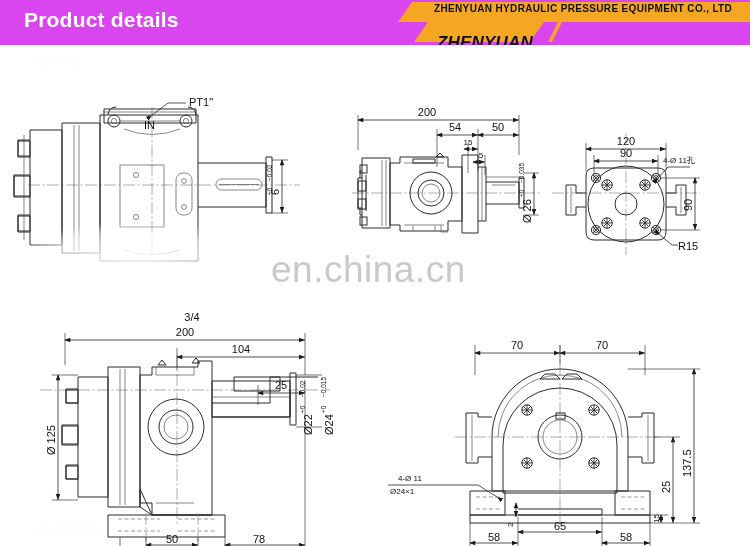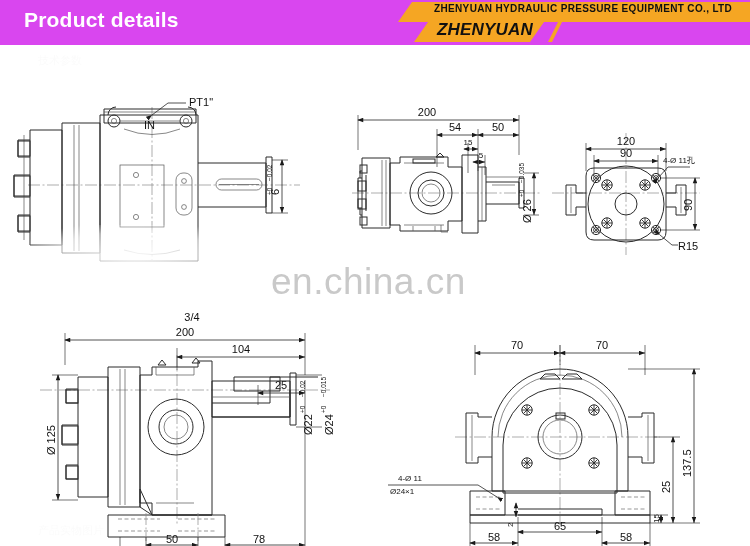--- a/index.html
+++ b/index.html
@@ -29,34 +29,34 @@
     position:absolute;left:434px;top:3px;
     color:#111;font-size:10px;font-weight:bold;letter-spacing:.35px;
     white-space:nowrap;
   }
   .brand-logo-band{
     position:absolute;left:414px;top:22px;width:130px;height:20px;
     background:#f5a623;
     clip-path:polygon(14px 0,130px 0,116px 20px,0 20px);
   }
   .brand-logo-text{
-    position:absolute;left:437px;top:20px;
+    position:absolute;left:437px;top:33px;
     color:#111;font-size:17px;font-weight:bold;font-style:italic;
     letter-spacing:.2px;white-space:nowrap;
   }
   .brand-slash{
     position:absolute;left:548px;top:22px;width:14px;height:20px;
     background:#f5a623;
     clip-path:polygon(10px 0,14px 0,4px 20px,0 20px);
   }
   
   .sheet{position:absolute;left:0;top:45px;width:750px;height:501px;background:#fff;}
   .sheet svg{display:block;}
   .watermark{
-    position:absolute;left:271px;top:216px;
+    position:absolute;left:271px;top:204px;
     font-size:37px;color:#c9c9c9;font-family:"Liberation Sans", sans-serif;
     letter-spacing:.5px;pointer-events:none;
   }
   .wm-blur{
     position:absolute;left:30px;top:180px;width:210px;height:60px;
     background:radial-gradient(ellipse at center,rgba(255,255,255,.92) 0%,rgba(255,255,255,.55) 55%,rgba(255,255,255,0) 80%);
     pointer-events:none;
   }
   .faint{
     position:absolute;color:#fbfbfb;font-size:11px;

